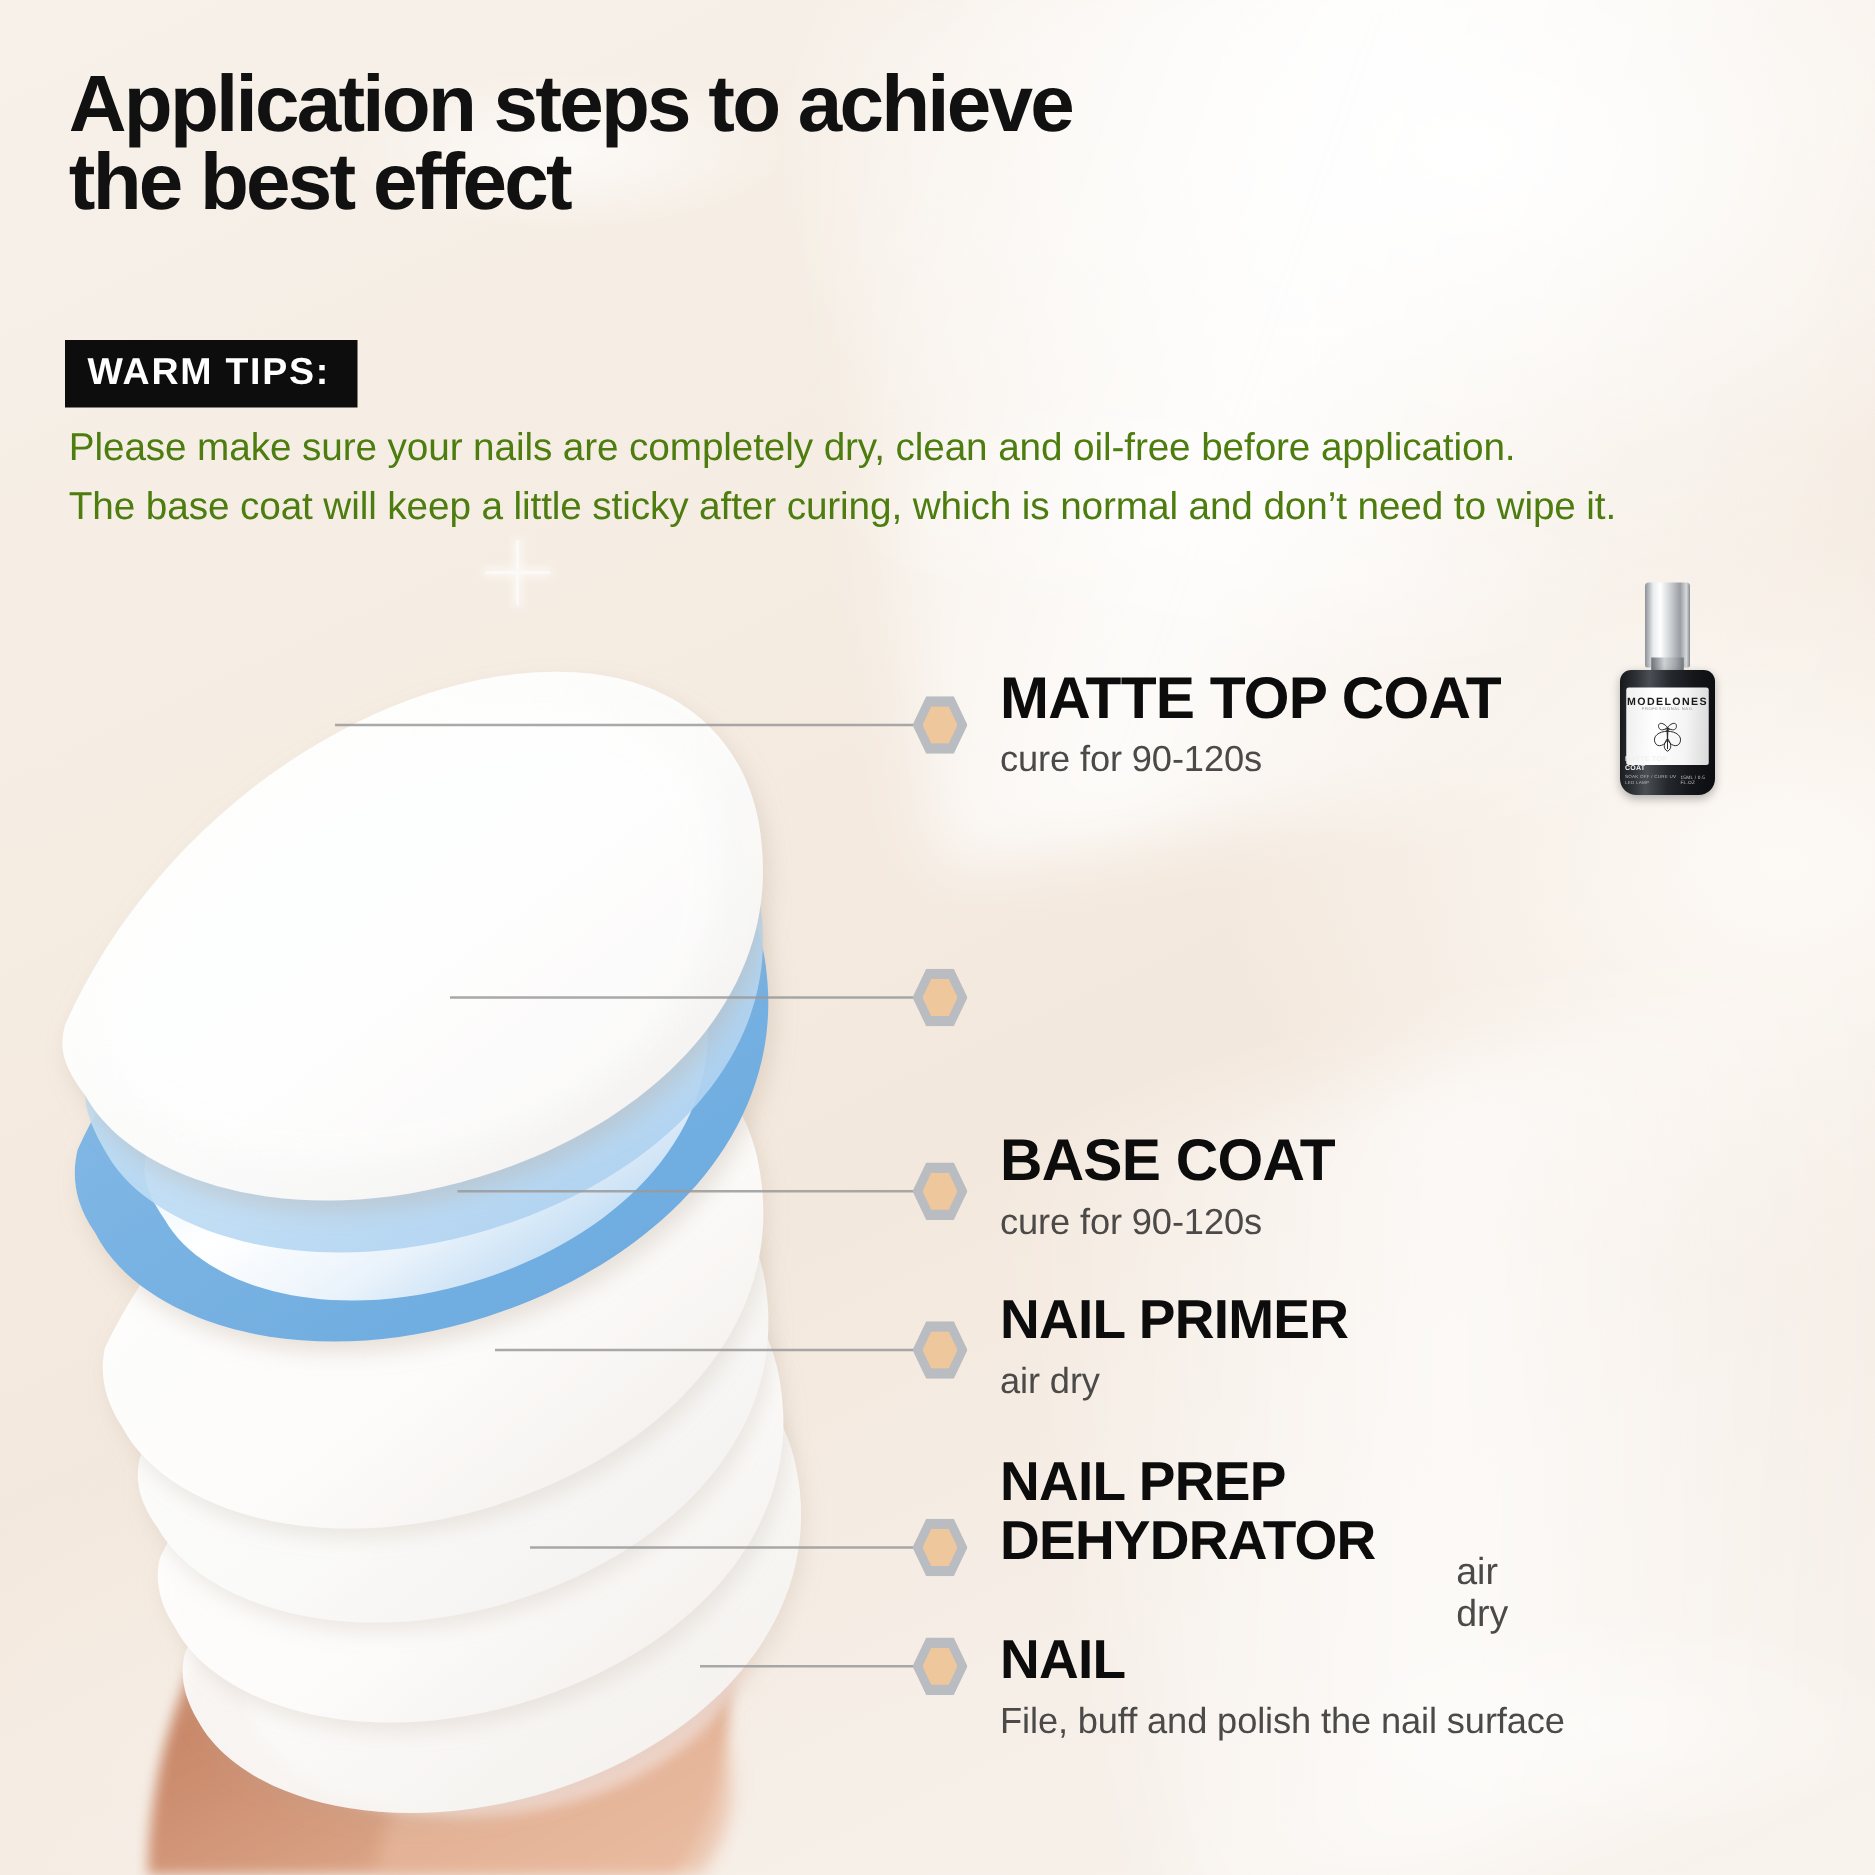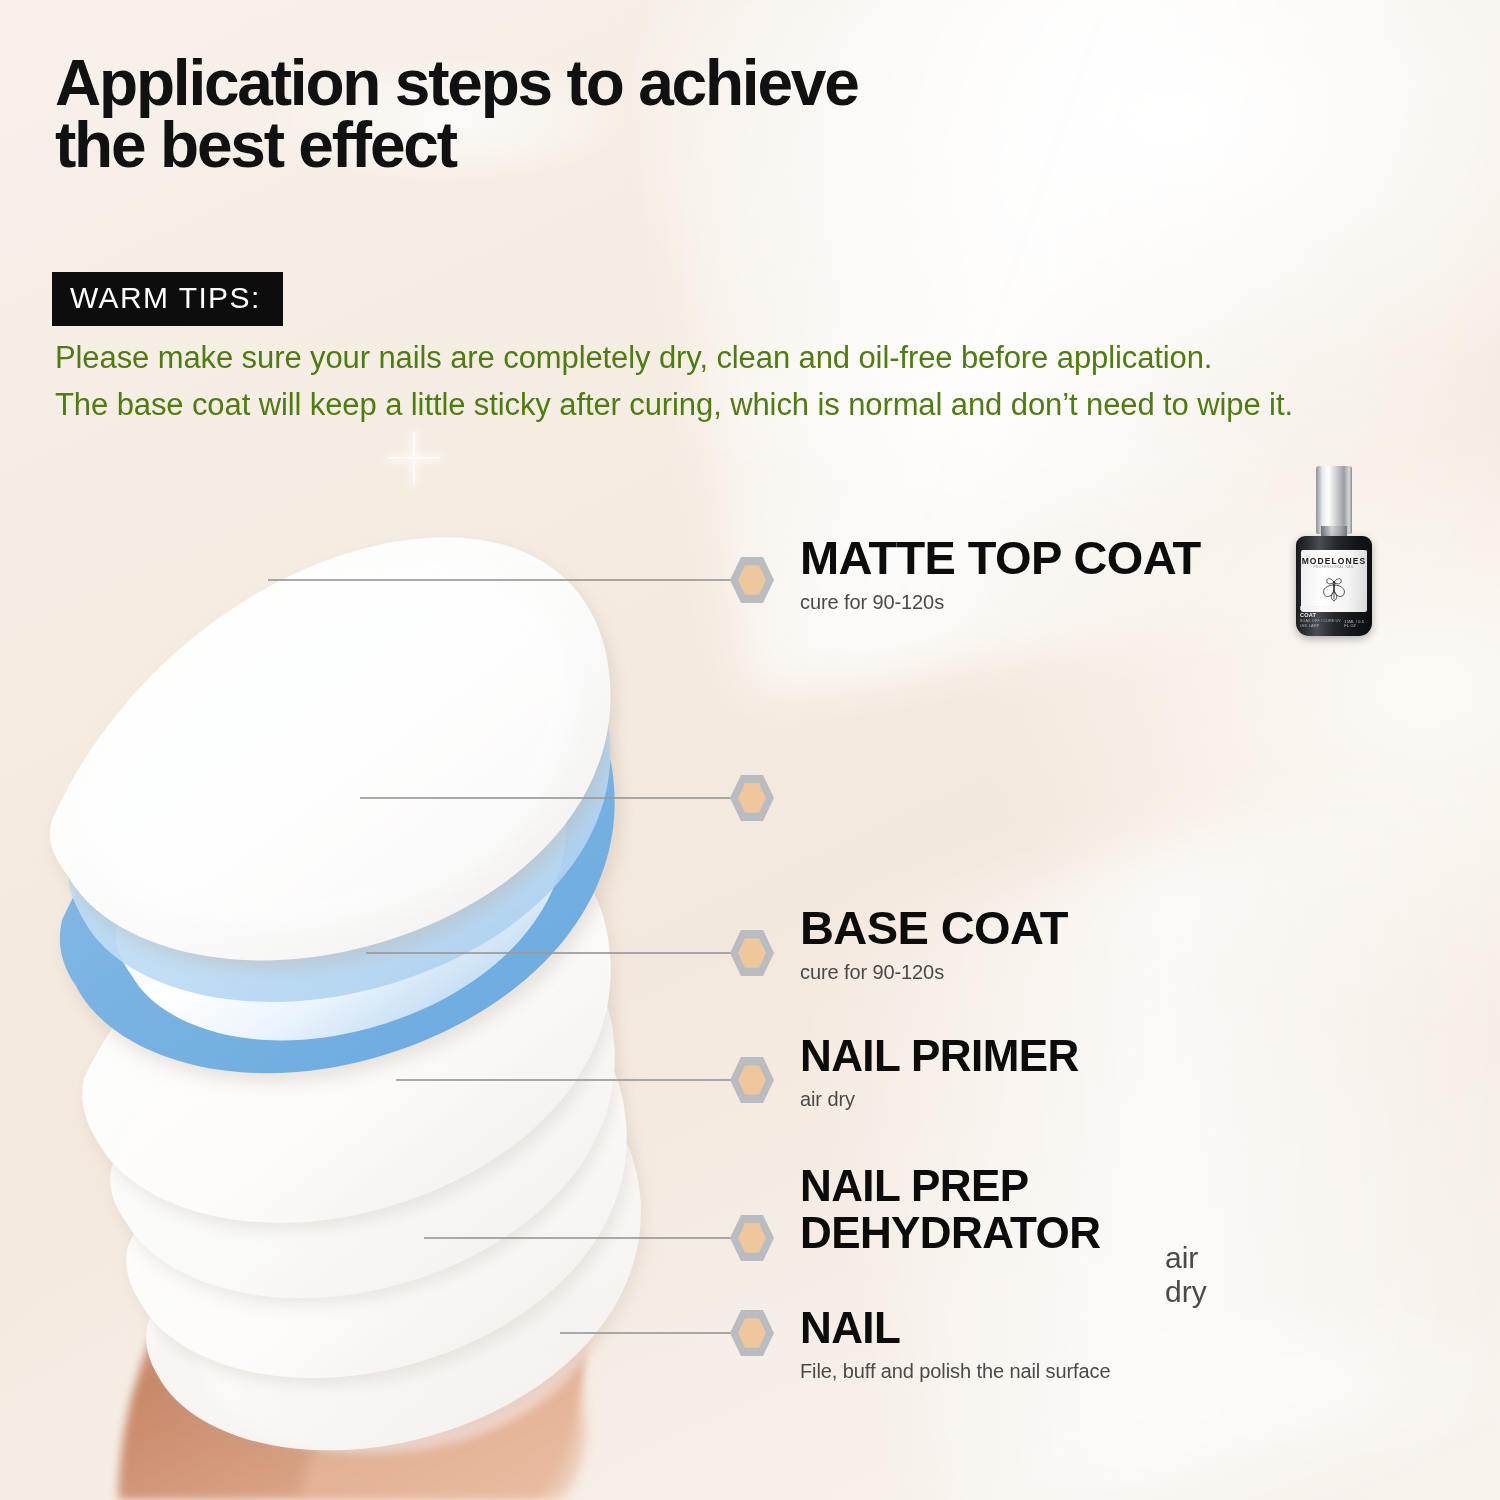--- a/index.html
+++ b/index.html
@@ -49,21 +49,21 @@
   
   .title{
     position:absolute;left:55px;top:52px;width:1400px;
     font-size:64px;line-height:0.97;font-weight:700;color:#111111;
     letter-spacing:-2.2px;font-stretch:condensed;
     white-space:pre-line;
   }
   .tips-badge{
     position:absolute;left:52px;top:272px;
     background:#0d0d0d;color:#ffffff;
-    font-size:30px;font-weight:400;letter-spacing:1.4px;
+    font-size:30px;font-weight:700;letter-spacing:1.4px;
     padding:9px 22px 11px 18px;
   }
   .tips-body{
     position:absolute;left:55px;top:334px;width:1400px;
     font-size:31px;line-height:1.52;color:#4d7c0f;font-weight:400;
     white-space:pre-line;letter-spacing:-0.1px;
   }
 
   
   .nail-art{position:absolute;left:0;top:390px;width:760px;height:1110px;}
@@ -82,21 +82,21 @@
     clip-path:polygon(25% 4%,75% 4%,100% 50%,75% 96%,25% 96%,0% 50%);
   }
 
   
   .callout{position:absolute;}
   .co-title{
     font-size:47px;font-weight:700;color:#0c0c0c;
     letter-spacing:-0.6px;line-height:1.06;white-space:nowrap;
   }
   .co-sub{
-    font-size:20px;font-weight:400;color:#4b4a49;
+    font-size:29px;font-weight:400;color:#4b4a49;
     line-height:1.28;margin-top:7px;white-space:pre-line;letter-spacing:-0.1px;
   }
   .co-title-sm{font-size:44px;}
 
   
   .bottle{position:absolute;left:1288px;top:466px;width:92px;height:172px;}
   .b-cap{
     position:absolute;left:28px;top:0;width:36px;height:68px;border-radius:3px 3px 2px 2px;
     background:linear-gradient(90deg,#8d9094 0%,#e9ecee 18%,#ffffff 34%,#c9cdd0 58%,#9a9ea2 78%,#d7dadd 92%,#85898d 100%);
   }

